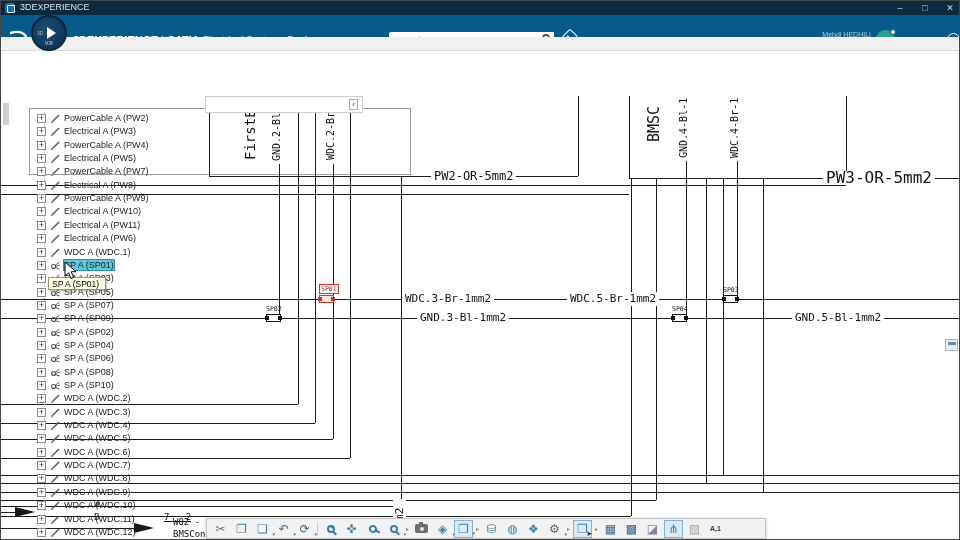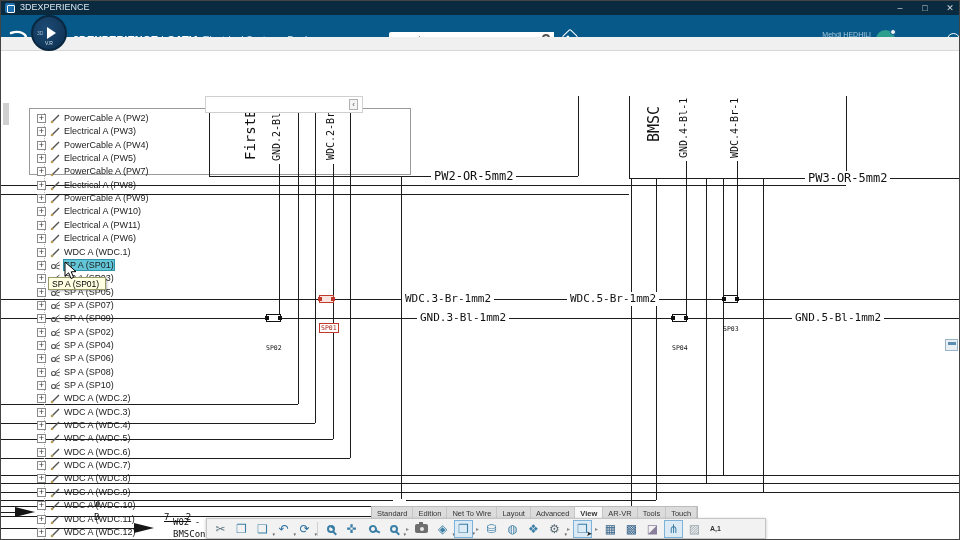--- a/index.html
+++ b/index.html
@@ -70,21 +70,21 @@
                 background:#f5f5f5;font-size:8px;line-height:10px;text-align:center;color:#555;}
   #scroll-sliver{left:2px;top:52px;width:6px;height:22px;background:#cfcfcf;z-index:4;}
   #panel-flyout{left:944px;top:288px;width:13px;height:12px;background:#e7eef4;border:1px solid #9ab4c6;z-index:3;}
   #panel-flyout::after{content:"";position:absolute;left:2px;top:2px;width:8px;height:3px;background:#5b8db0;}
   #pen-cursor{left:948px;top:490px;font-size:13px;color:#222;transform:rotate(-15deg);z-index:3;}
 
   
   .spmark{position:absolute;z-index:3;}
   .spmark .body{position:absolute;width:15px;height:8px;border:1px solid #111;background:#fff;}
   .spmark .nub{position:absolute;width:4px;height:4px;background:#111;top:2px;}
-  .spmark .lbl{position:absolute;top:-9px;left:0px;font-size:6.5px;font-family:"DejaVu Sans Mono",monospace;color:#111;white-space:nowrap;margin-top:39px;}
+  .spmark .lbl{position:absolute;top:-9px;left:0px;font-size:6.5px;font-family:"DejaVu Sans Mono",monospace;color:#111;white-space:nowrap;}
   .spmark.sel .body{border-color:#c0392b;background:#fde3dd;}
   .spmark.sel .nub{background:#c0392b;}
   .spmark.sel .lbl{color:#a82315;border:1px solid #c0392b;background:#fff;padding:0 1px;top:-11px;}
 
   
   #tree{z-index:5;}
   #tree-trunk{left:43px;top:62px;height:436px;border-left:1px dotted #b5b5b5;z-index:5;}
   .trow{position:absolute;left:30px;height:13px;white-space:nowrap;z-index:5;}
   .trow .exp{position:absolute;left:6px;top:2px;width:9px;height:9px;border:1px solid #8a8a8a;background:#fff;
              font-size:9px;line-height:7px;text-align:center;color:#333;}
@@ -198,21 +198,21 @@
         <div class="vline" style="left: 297px; top: 45px; height: 308px;"></div>
         <div class="vline" style="left: 314px; top: 45px; height: 327px;"></div>
         <div class="vline" style="left: 349px; top: 45px; height: 362px;"></div>
         <div class="vline" style="left: 400px; top: 125px; height: 390px;"></div>
         <div class="vline" style="left: 630px; top: 127px; height: 338px;"></div>
         <div class="vline" style="left: 655px; top: 127px; height: 322px;"></div>
         <div class="vline" style="left: 705px; top: 127px; height: 305px;"></div>
         <div class="vline" style="left: 722px; top: 127px; height: 297px;"></div>
         <div class="vline" style="left: 762px; top: 127px; height: 314px;"></div>
         <div class="dlabel" style="left: 430px; top: 118px; font-size: 12px; line-height: 14px;">PW2-OR-5mm2</div>
-        <div class="dlabel" style="left: 804px; top: 120px; font-size: 12px; line-height: 14px;">PW3-OR-5mm2</div>
+        <div class="dlabel" style="left: 822px; top: 120px; font-size: 16px; line-height: 14px;">PW3-OR-5mm2</div>
         <div class="dlabel" style="left: 401px; top: 241px; font-size: 11px; line-height: 14px;">WDC.3-Br-1mm2</div>
         <div class="dlabel" style="left: 566px; top: 241px; font-size: 11px; line-height: 14px;">WDC.5-Br-1mm2</div>
         <div class="dlabel" style="left: 416px; top: 260px; font-size: 11px; line-height: 14px;">GND.3-Bl-1mm2</div>
         <div class="dlabel" style="left: 751px; top: 260px; font-size: 11px; line-height: 14px; margin-left: 40px;">GND.5-Bl-1mm2</div>
         <div class="dlabel rot" style="left: 241px; top: 56px; height: 56px; font-size: 14px;">FirstBM</div>
         <div class="dlabel rot" style="left: 270px; top: 56px; height: 57px; font-size: 10px;">GND.2-Bl-</div>
         <div class="dlabel rot" style="left: 324px; top: 56px; height: 57px; font-size: 10px;">WDC.2-Br</div>
         <div class="dlabel rot" style="left: 644px; top: 45px; height: 55px; font-size: 15px;">BMSC</div>
         <div class="dlabel rot" style="left: 677px; top: 44px; height: 66px; font-size: 10px;">GND.4-Bl-1</div>
         <div class="dlabel rot" style="left: 728px; top: 44px; height: 66px; font-size: 10px;">WDC.4-Br-1</div>
@@ -538,31 +538,20 @@
           <div class="tlabel">WDC A (WDC.12)</div>
         </div>
         <div class="trow" style="top: 488.2px;"></div>
       </div>
     <div id="tooltip" class="abs">SP A (SP01)</div>
     <svg id="mouse-cursor" class="abs" width="14" height="19" viewBox="0 0 14 19">
       <path d="M1 1 L1 15 L4.6 11.8 L7 17.5 L9.6 16.3 L7.2 10.8 L12 10.6 Z" fill="#fff" stroke="#000" stroke-width="1"></path>
     </svg>
   </div>
 
-  <div id="tb-tabs" class="abs">
-      <div class="tbtab">Standard</div>
-      <div class="tbtab">Edition</div>
-      <div class="tbtab">Net To Wire</div>
-      <div class="tbtab">Layout</div>
-      <div class="tbtab">Advanced</div>
-      <div class="tbtab active">View</div>
-      <div class="tbtab">AR-VR</div>
-      <div class="tbtab">Tools</div>
-      <div class="tbtab">Touch</div>
-    </div>
   <div id="toolbar" class="abs">
       <div class="tbico" style="color: rgb(88, 112, 124);">✂</div>
       <div class="tbico" style="color: rgb(60, 127, 166);">❐</div>
       <div class="tbico" style="color: rgb(60, 127, 166);">❏<span class="caret">▾</span></div>
       <div class="tbico" style="color: rgb(45, 111, 158);">↶<span class="caret">▾</span></div>
       <div class="tbico" style="color: rgb(45, 111, 158);">⟳<span class="caret">▾</span></div>
       <div class="tbsep"></div>
       <div class="tbico">
         <span class="lens">
           <span class="plus">+</span>

